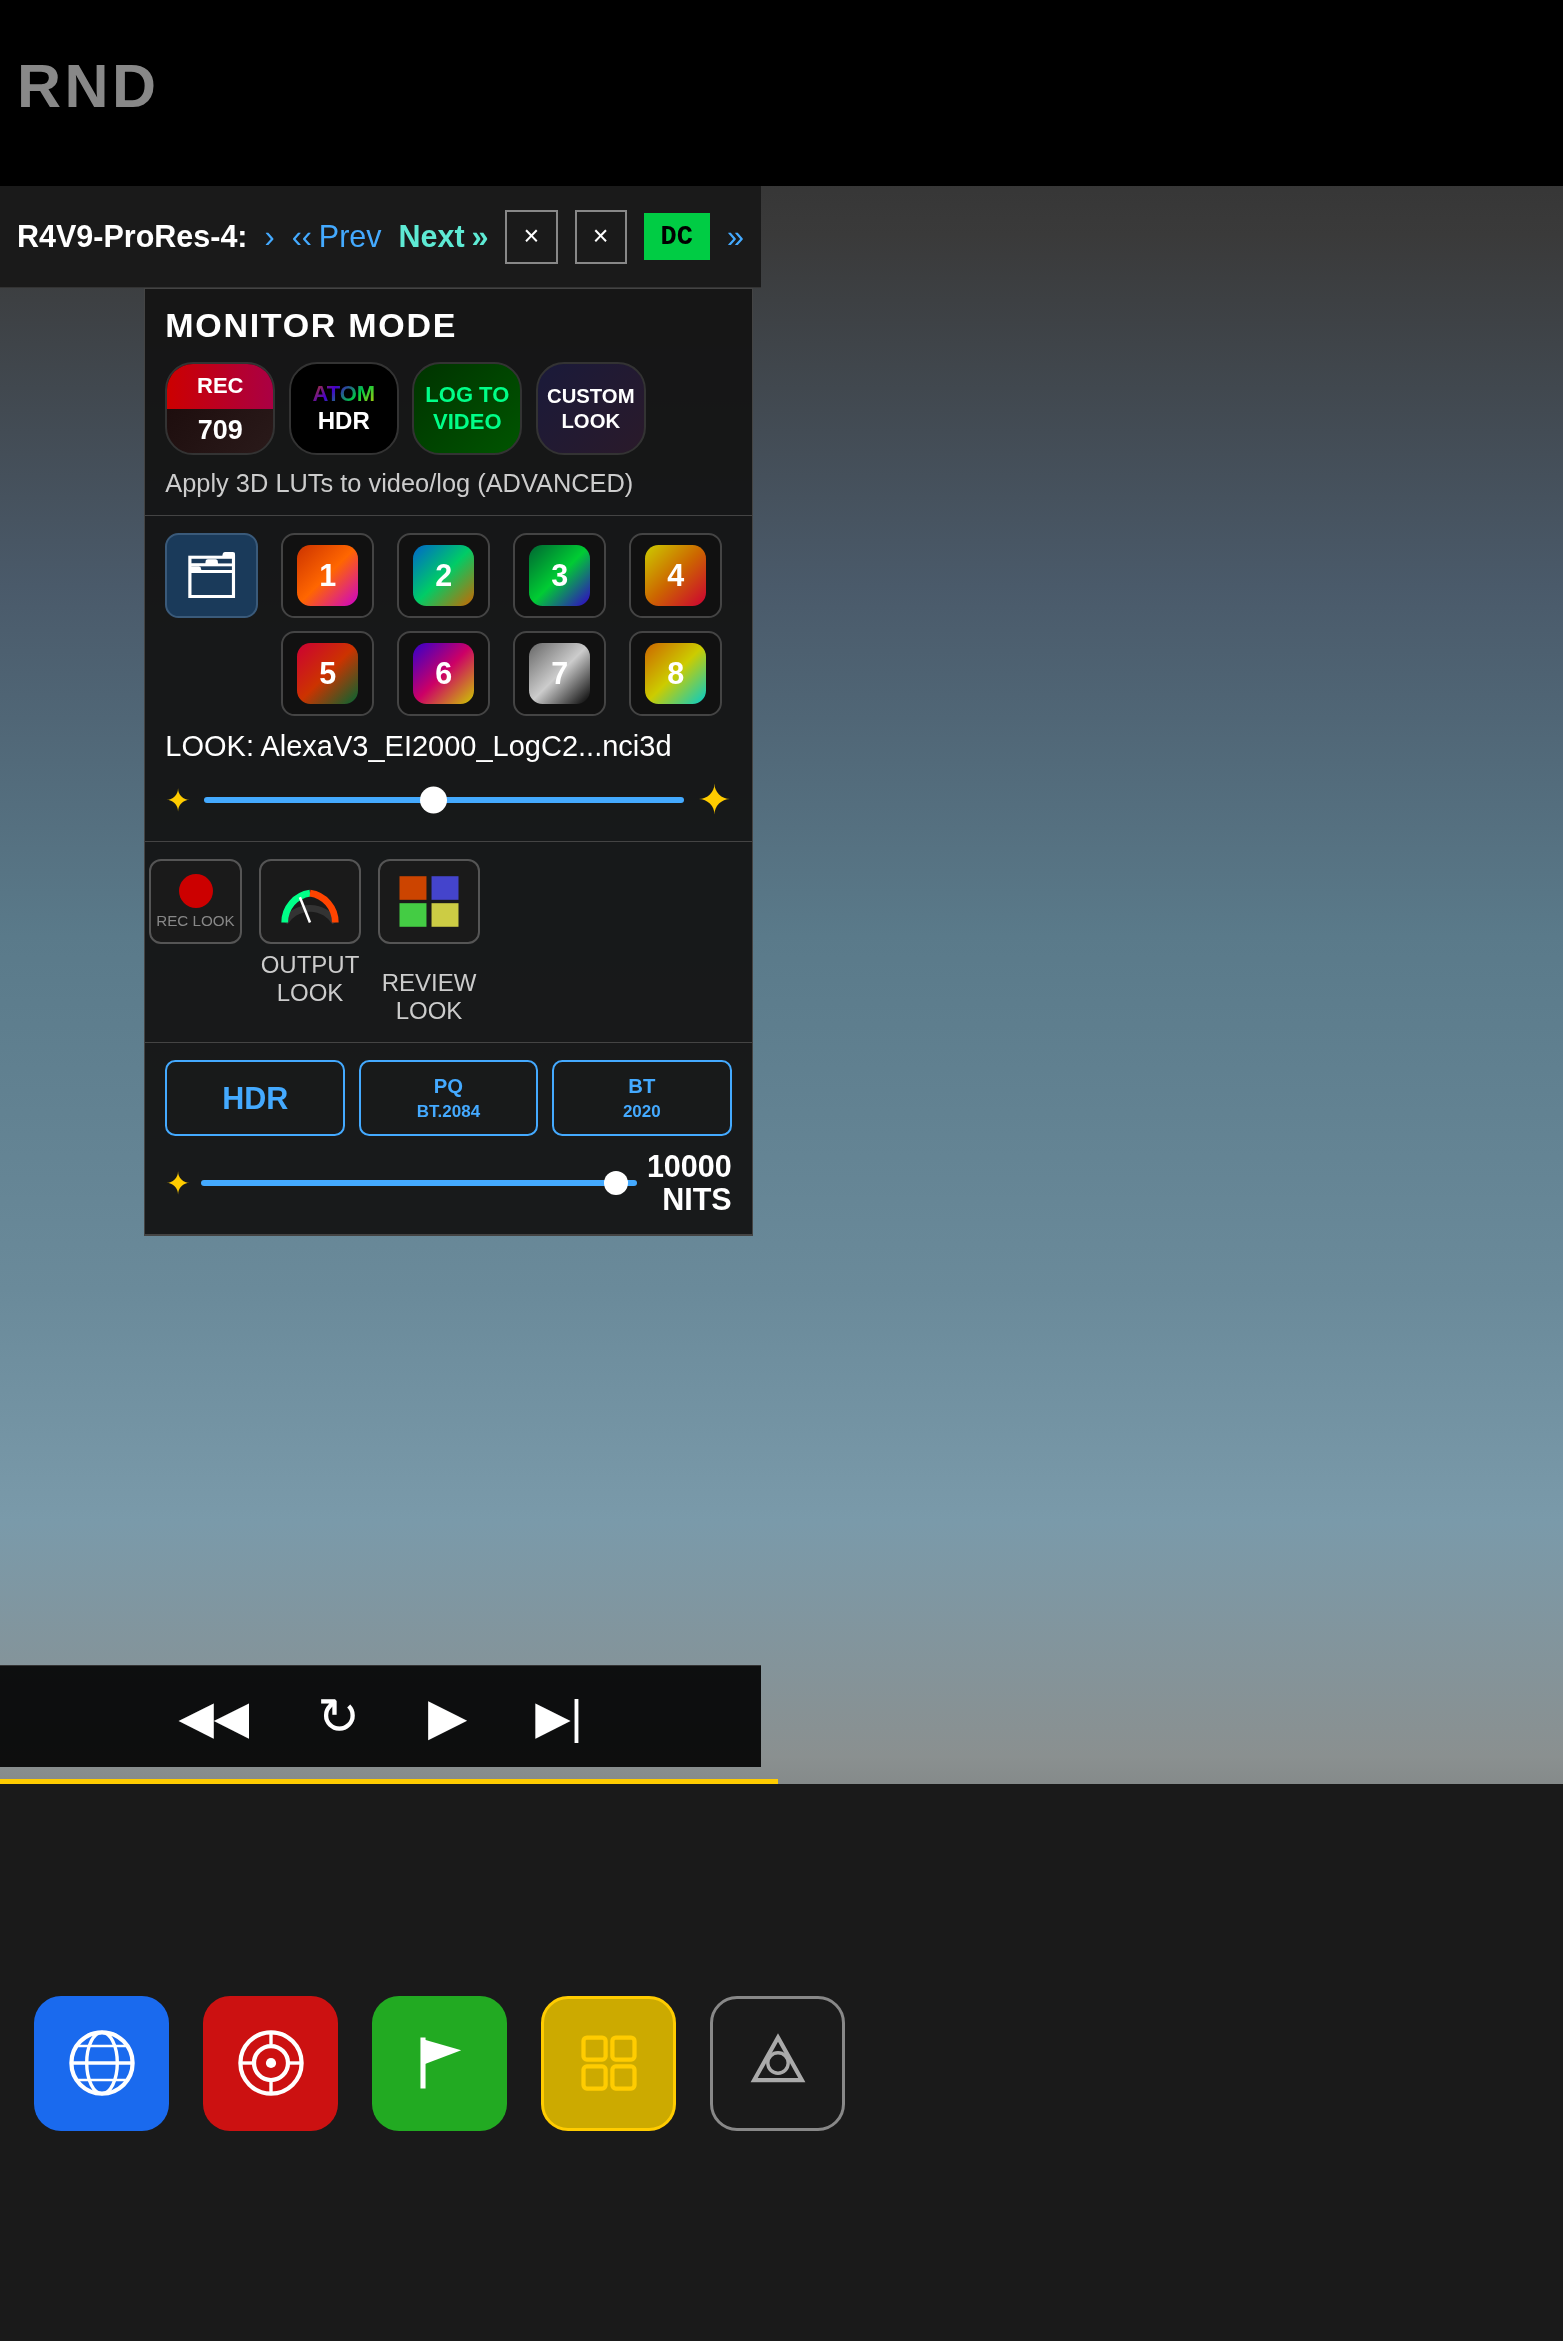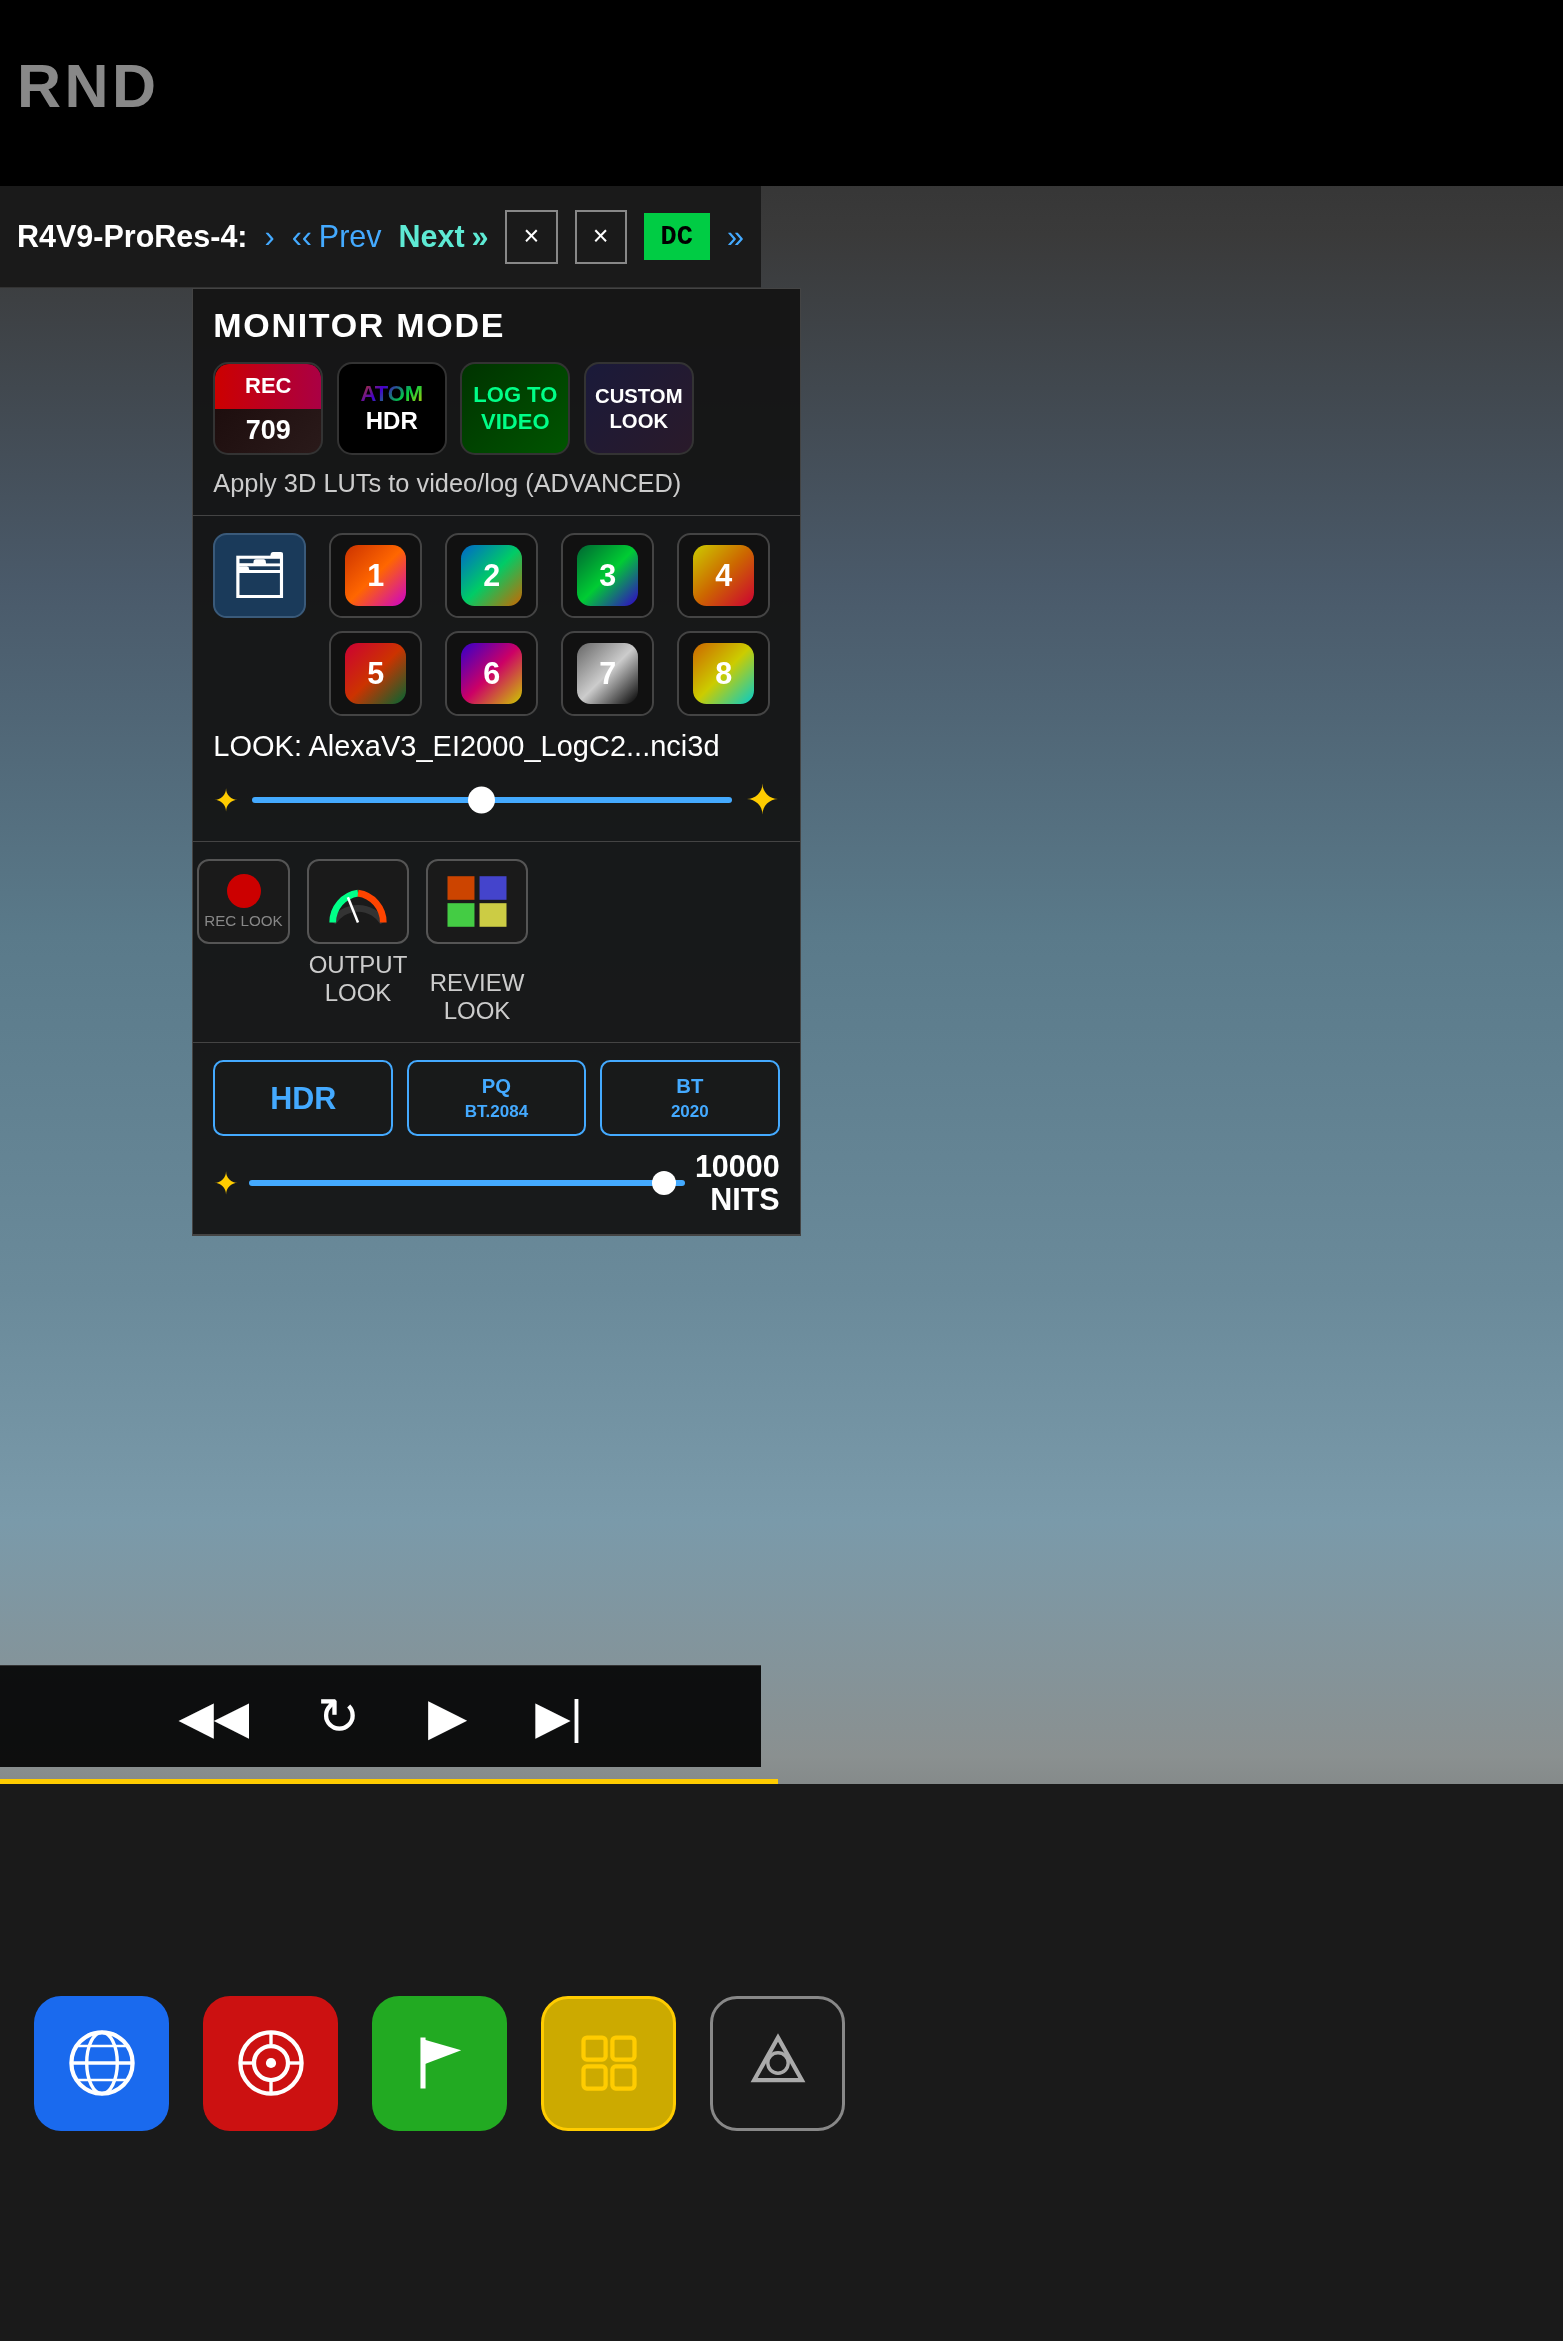--- a/index.html
+++ b/index.html
@@ -125,21 +125,20 @@
 
     
     .main-panel {
       position: absolute;
       top: 288px;
       left: 144px;
       width: 609px;
       background: rgba(20,20,20,0.95);
       z-index: 15;
       border: 0.8px solid #444;
-      margin-left: 48px;
     }
 
     
     .section-monitor-mode {
       padding: 17px 20.3px;
       border-bottom: 0.8px solid #444;
     }
 
     .section-title {
       color: #fff;
@@ -467,21 +466,21 @@
       border: 2.5px solid #555;
       display: flex;
       align-items: center;
       justify-content: center;
     }
 
     
     .monitor-icon-container {
       width: 110px;
       height: 93px;
-      border-radius: 15px;
+      border-radius: 28px;
       overflow: hidden;
       position: relative;
       cursor: pointer;
     }
 
     .rec709-icon {
       background: linear-gradient(135deg, #1a0a0a, #2a1a1a);
       border: 2.5px solid #333;
     }
 

